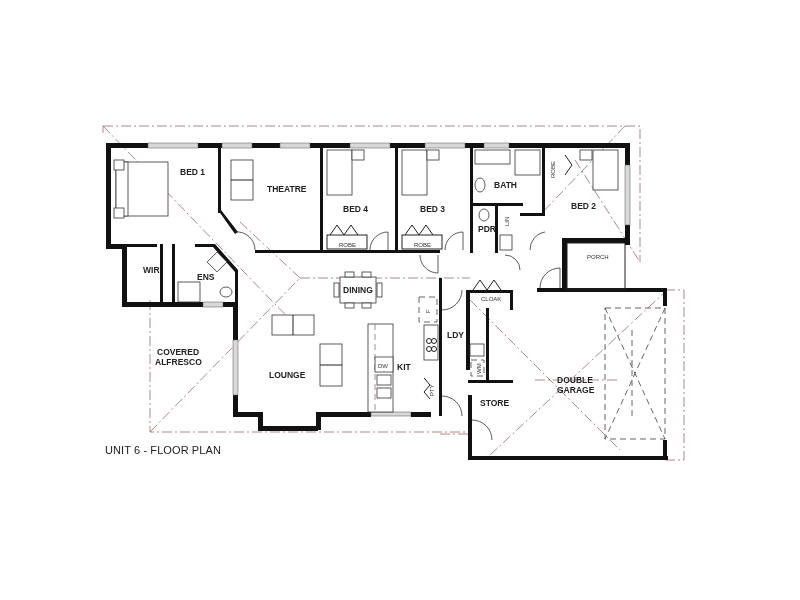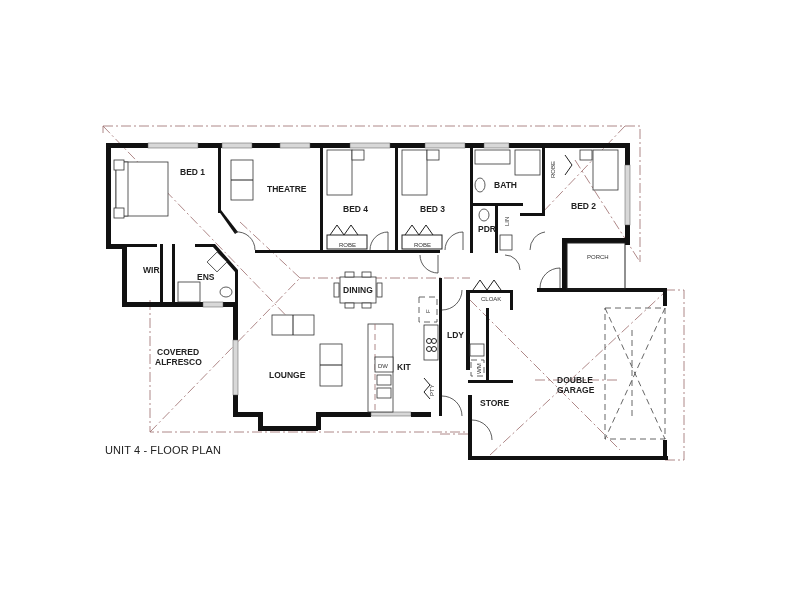--- a/index.html
+++ b/index.html
@@ -225,13 +225,13 @@
     <text class="lbl-sm" x="0" y="0" transform="translate(430,313) rotate(-90)">F</text>
     <text class="lbl" x="447" y="338">LDY</text>
     <text class="lbl-sm" x="481" y="301">CLOAK</text>
     <text class="lbl-sm" x="0" y="0" transform="translate(481,374) rotate(-90)">WM</text>
     <text class="lbl" x="480" y="406">STORE</text>
     <text class="lbl" x="557" y="383">DOUBLE</text>
     <text class="lbl" x="557" y="393">GARAGE</text>
   </g>
 </svg>
 
-<div class="caption">UNIT 4 - FLOOR PLAN</div>
+<div class="caption">UNIT 6 - FLOOR PLAN</div>
 
 </body></html>

